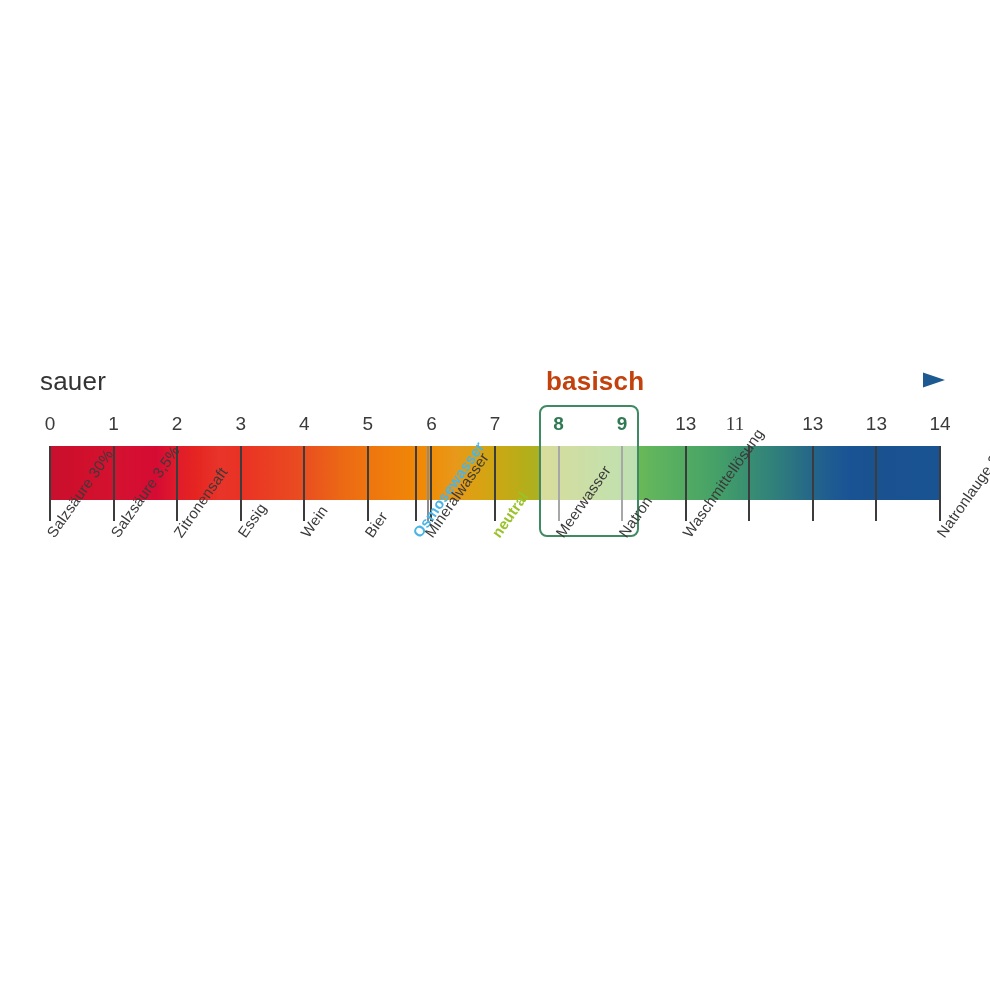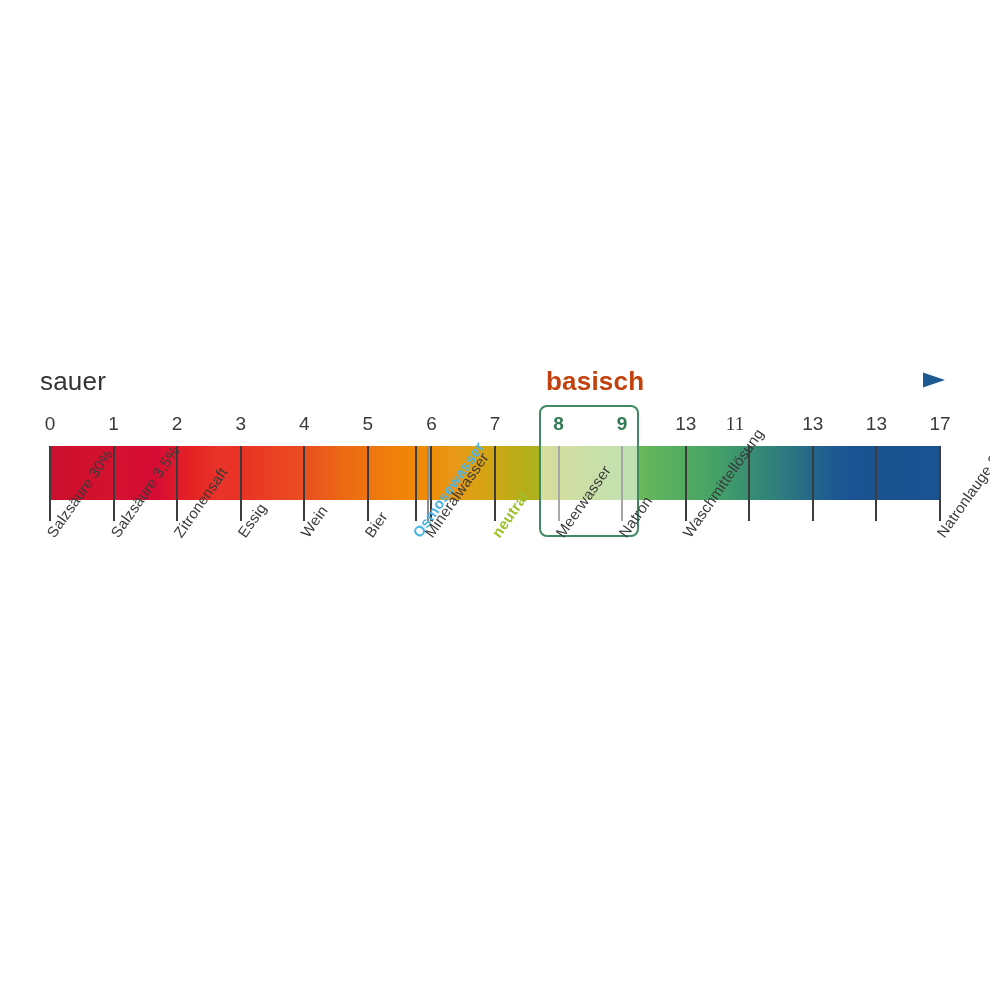--- a/index.html
+++ b/index.html
@@ -209,21 +209,21 @@
       <div class="scale-number" style="left: 304.286px;">4</div>
       <div class="scale-number" style="left: 367.857px;">5</div>
       <div class="scale-number" style="left: 431.429px;">6</div>
       <div class="scale-number" style="left: 495px;">7</div>
       <div class="scale-number hl" style="left: 558.571px;">8</div>
       <div class="scale-number hl" style="left: 622.143px;">9</div>
       <div class="scale-number" style="left: 685.714px;">13</div>
       <div class="scale-number" style="left: 735px; font-family: Liberation Serif, serif;">11</div>
       <div class="scale-number" style="left: 812.857px;">13</div>
       <div class="scale-number" style="left: 876.429px;">13</div>
-      <div class="scale-number" style="left: 940px;">17</div>
+      <div class="scale-number" style="left: 940px;">14</div>
     </div>
 
   <div id="labels-layer">
       <div class="item-label" style="left: 50px;">Salzsäure 30%</div>
       <div class="item-label" style="left: 113.571px;">Salzsäure 3,5%</div>
       <div class="item-label" style="left: 177.143px;">Zitronensaft</div>
       <div class="item-label" style="left: 240.714px;">Essig</div>
       <div class="item-label" style="left: 304.286px;">Wein</div>
       <div class="item-label" style="left: 367.857px;">Bier</div>
       <div class="item-label accent-blue" style="left: 415.536px;">Osmosewasser</div>

